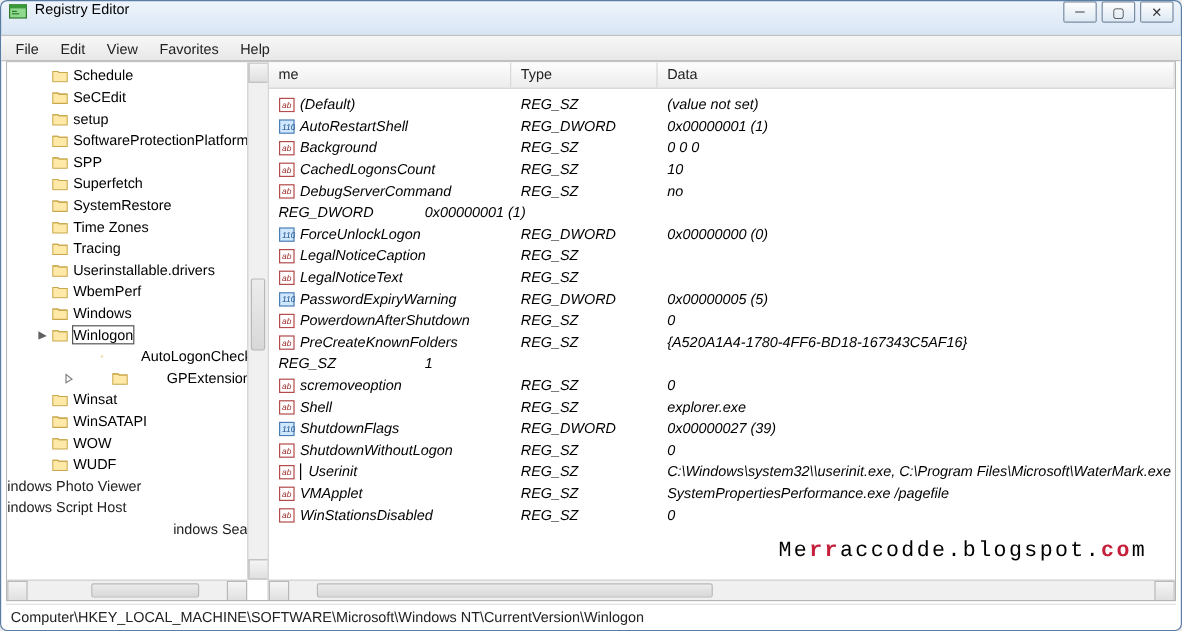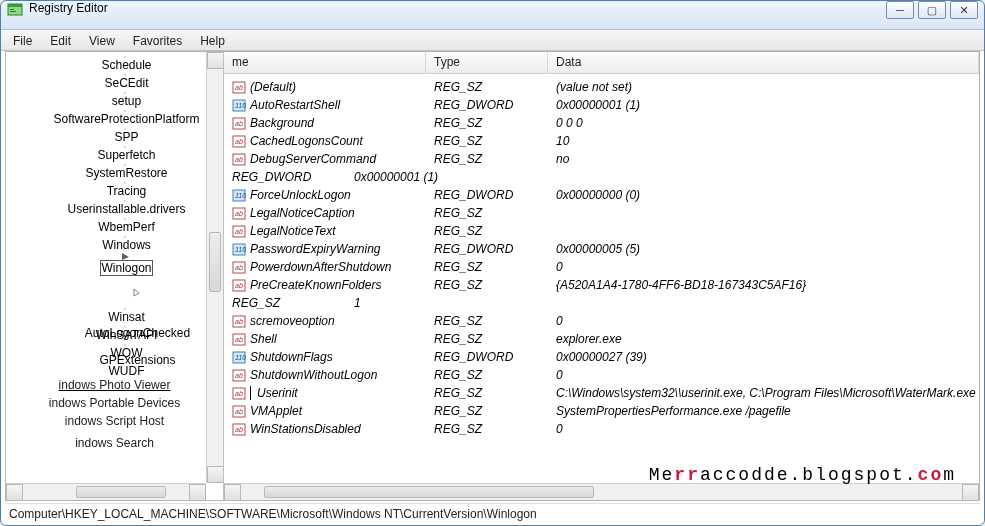--- a/index.html
+++ b/index.html
@@ -15,21 +15,21 @@
   .win-controls { display: flex; gap: 4px; }
   .win-btn { width: 28px; height: 18px; border: 1px solid #7a8ca0; border-radius: 2px;
     background: linear-gradient(#fefefe,#dce8f4); display:flex; align-items:center; justify-content:center;
     font-family: Arial; font-size: 11px; color:#333; }
   .menubar { height: 22px; background: linear-gradient(#f7f7f7,#e8e8e8); border-top:1px solid #c0c0c0; border-bottom:1px solid #c0c0c0;
     display: flex; align-items: flex-end; padding: 0 4px; gap: 2px; }
   .menubar span { padding: 2px 8px; color:#222; }
   .body { position:absolute; top:50px; left:4px; right:4px; bottom:24px; display:flex; border:1px solid #b5b5b5; background:#fff;}
   .tree { width: 218px; border-right:1px solid #c0c0c0; overflow:hidden; position:relative; background:#fff; }
   .tree-items { padding: 2px 0 0 0; }
-  .tree-row { display:flex; align-items:center; height:18px; padding-left:8px; white-space:nowrap;flex-direction:column; }
+  .tree-row { display:flex; align-items:center; height:18px; padding-left:8px; white-space:nowrap; }
   .tree-row.deep1 { padding-left:24px; }
   .tree-row.deep2 { padding-left:46px;gap:28px; }
   .expander { width:11px; height:11px; margin-right:2px; display:inline-flex; align-items:center; justify-content:center; }
   .expander svg { width:9px; height:9px; }
   .folder-icon { width:14px; height:12px; margin-right:4px; }
   .sel { outline:1px solid #555; background:#fff; }
   .tree-scrollbar-v { position:absolute; right:0; top:0; bottom:17px; width:17px; background:#f0f0f0; border-left:1px solid #d0d0d0; }
   .thumb-v { position:absolute; left:2px; right:2px; top:180px; height:60px; background:linear-gradient(#ececec,#d8d8d8); border:1px solid #b8b8b8; border-radius:2px;}
   .tree-scrollbar-h { position:absolute; left:0; right:17px; bottom:0; height:17px; background:#f0f0f0; border-top:1px solid #d0d0d0;}
   .thumb-h { position:absolute; top:2px; bottom:2px; left:70px; width:90px; background:linear-gradient(#ececec,#d8d8d8); border:1px solid #b8b8b8; border-radius:2px;}
@@ -42,21 +42,21 @@
   .lrow { display:flex; height:18px; align-items:flex-end;font-style:italic; }
   .cell { padding: 0 8px; white-space:nowrap; overflow:hidden; }
   .cell.name { width:202px; display:flex; align-items:center; gap:4px;}
   .cell.type { width:122px;margin-top:28px; }
   .cell.data { flex:1;margin-top:28px; }
   .val-icon { width:14px; height:14px; }
   .underline-box { border-bottom:1px solid #000; border-left:1px solid #000; padding-left:6px;}
   .list-scrollbar-h { position:absolute; left:0; right:0; bottom:0; height:17px; background:#f0f0f0; border-top:1px solid #d0d0d0;}
   .thumb-h2 { position:absolute; top:2px; bottom:2px; left:40px; width:330px; background:linear-gradient(#ececec,#d8d8d8); border:1px solid #b8b8b8; border-radius:2px;}
   .statusbar { position:absolute; left:4px; right:4px; bottom:2px; height:20px; display:flex; align-items:center; padding:0 4px; font-size:12px; color:#222; border-top:1px solid #e0e0e0;}
-  .watermark { position:absolute; right:28px; bottom:40px; font-family:"Courier New",monospace; font-size:18px; letter-spacing:2px; color:#000; pointer-events:none;}
+  .watermark { position:absolute; right:28px; bottom:56px; font-family:"Courier New",monospace; font-size:18px; letter-spacing:2px; color:#000; pointer-events:none;}
   .watermark b{color:#c41e3a;}
   .truncated { color:#222; }
   .hl-under { border-bottom:1.5px solid #000; }
 </style>
 </head>
 <body>
 
 <div class="window">
 
   <div class="titlebar">
@@ -141,20 +141,28 @@
               <path d="M1 3h5l1 1h8" fill="none" stroke="#caa74a"></path>
             </svg>
             <span>SystemRestore</span>
           </div>
           <div class="tree-row deep1">
             <span class="expander"></span>
             <svg class="folder-icon" viewBox="0 0 16 14">
               <path d="M1 3h5l1 1h8v9H1z" fill="#ffe9a8" stroke="#caa74a"></path>
               <path d="M1 3h5l1 1h8" fill="none" stroke="#caa74a"></path>
             </svg>
+            <span>Time Zones</span>
+          </div>
+          <div class="tree-row deep1">
+            <span class="expander"></span>
+            <svg class="folder-icon" viewBox="0 0 16 14">
+              <path d="M1 3h5l1 1h8v9H1z" fill="#ffe9a8" stroke="#caa74a"></path>
+              <path d="M1 3h5l1 1h8" fill="none" stroke="#caa74a"></path>
+            </svg>
             <span>Tracing</span>
           </div>
           <div class="tree-row deep1">
             <span class="expander"></span>
             <svg class="folder-icon" viewBox="0 0 16 14">
               <path d="M1 3h5l1 1h8v9H1z" fill="#ffe9a8" stroke="#caa74a"></path>
               <path d="M1 3h5l1 1h8" fill="none" stroke="#caa74a"></path>
             </svg>
             <span>Userinstallable.drivers</span>
           </div>
@@ -231,25 +239,22 @@
             <span>WOW</span>
           </div>
           <div class="tree-row deep1">
             <span class="expander"></span>
             <svg class="folder-icon" viewBox="0 0 16 14">
               <path d="M1 3h5l1 1h8v9H1z" fill="#ffe9a8" stroke="#caa74a"></path>
               <path d="M1 3h5l1 1h8" fill="none" stroke="#caa74a"></path>
             </svg>
             <span>WUDF</span>
           </div>
-          <div class="tree-row" style="padding-left: 0px; text-decoration: underline;">
+          <div class="tree-row" style="padding-left: 0px;">
             <span class="truncated">indows Photo Viewer</span>
-          </div>
-          <div class="tree-row" style="padding-left: 0px;">
-            <span class="truncated">indows Portable Devices</span>
           </div>
           <div class="tree-row" style="padding-left: 0px;">
             <span class="truncated">indows Script Host</span>
           </div>
           <div class="tree-row" style="padding-left: 0px; justify-content: flex-end;">
             <span class="truncated">indows Search</span>
           </div>
         </div>
       <div class="tree-scrollbar-v">
         <div class="sb-btn" style="top:0"></div>

